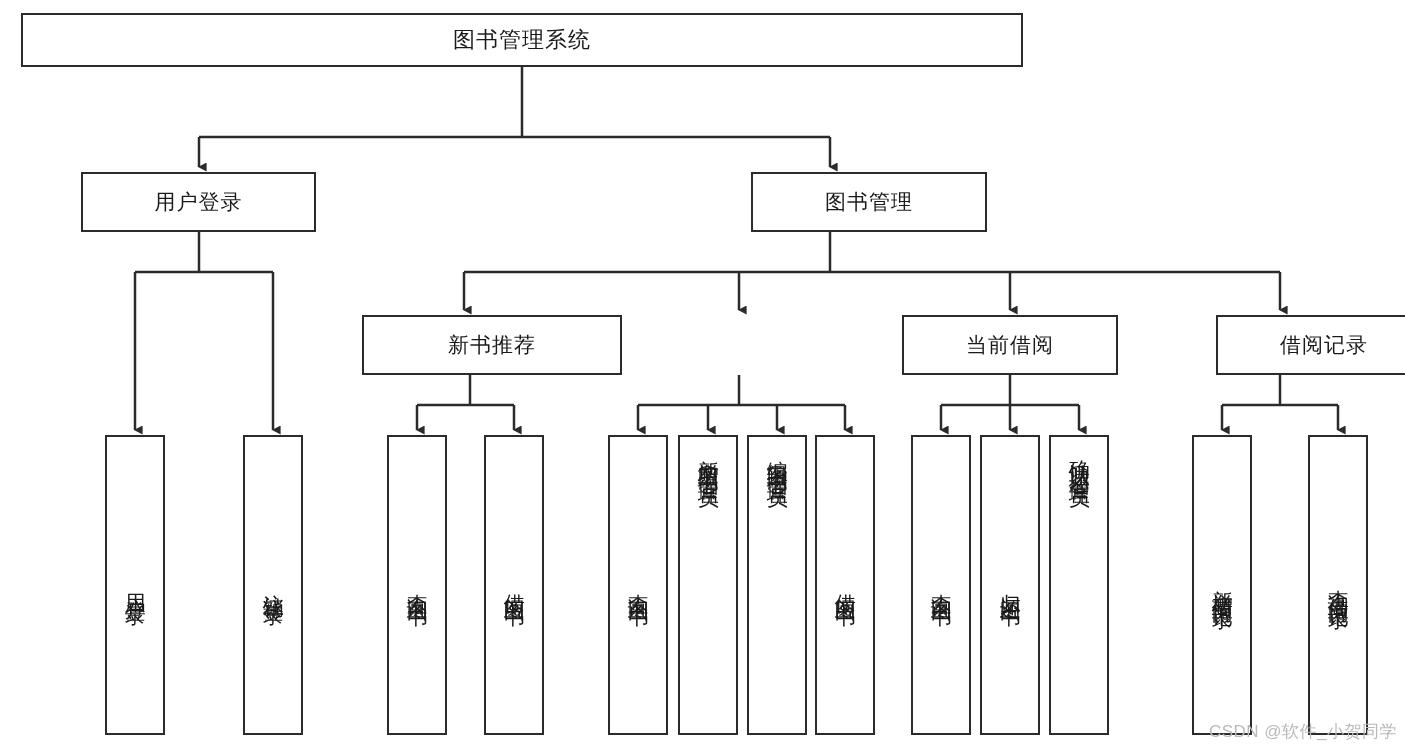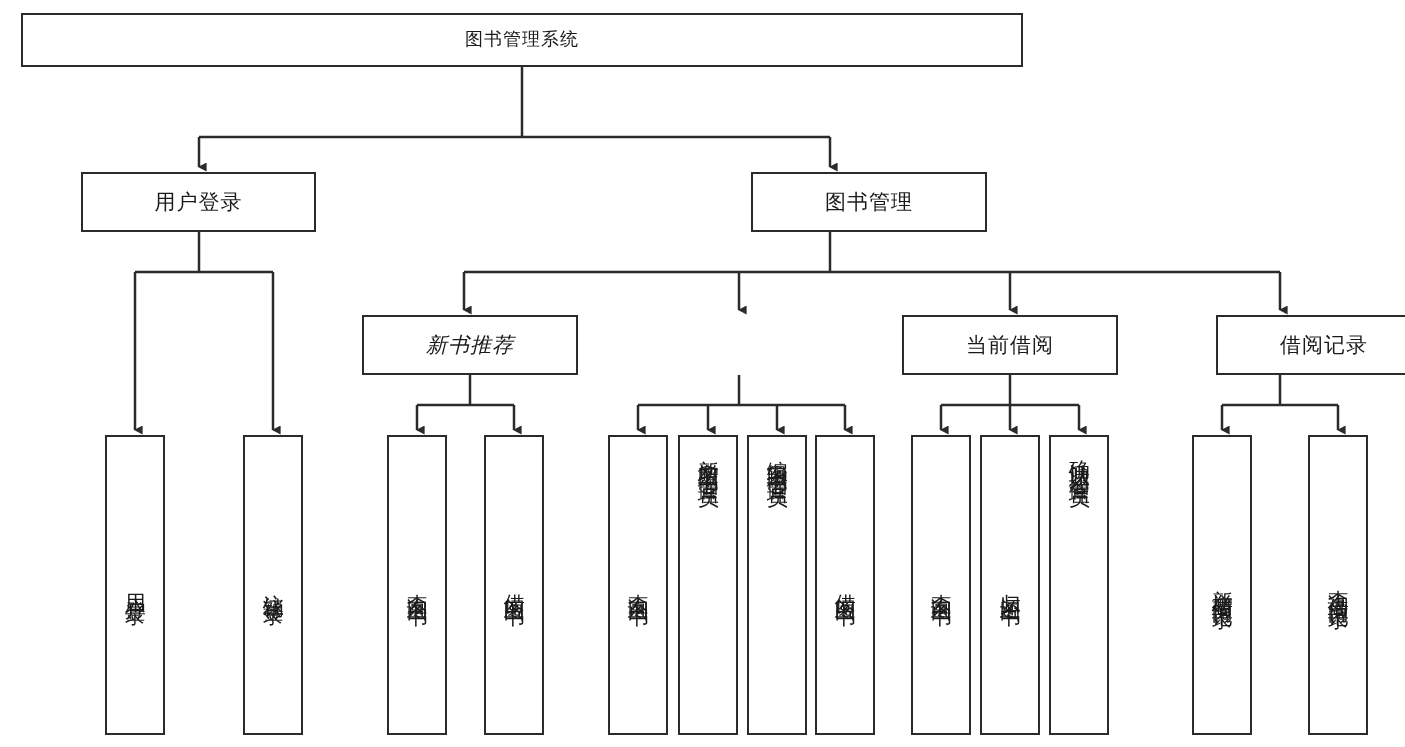--- a/index.html
+++ b/index.html
@@ -53,21 +53,21 @@
     text-orientation: upright;
     font-size: 21px;
     letter-spacing: 4px;
     line-height: 1.25;
     white-space: nowrap;
   }
   .node.vertical.centered {
     align-items: center;
     padding-top: 0;
   }
-  #root-node .node-label { font-size: 18px; }
+  #root-node .node-label { font-size: 22px; }
   #watermark {
     position: absolute;
     right: 8px;
     bottom: 4px;
     font-size: 17px;
     color: #b9b9b9;
     letter-spacing: 0.5px;
     white-space: nowrap;
     user-select: none;
   }
@@ -131,21 +131,21 @@
     <span class="node-label">图书管理系统</span>
   </div>
 
   <div class="node horizontal" style="left:81px; top:172px; width:235px; height:60px;">
     <span class="node-label">用户登录</span>
   </div>
   <div class="node horizontal" style="left:711px; top:172px; width:236px; height:60px;margin-left:40px;">
     <span class="node-label">图书管理</span>
   </div>
 
-  <div class="node horizontal" style="left:362px; top:315px; width:216px; height:60px;font-style:italic;">
+  <div class="node horizontal" style="left:362px; top:315px; width:260px; height:60px;">
     <span class="node-label">新书推荐</span>
   </div>
   <div class="node horizontal" style="left:902px; top:315px; width:216px; height:60px;">
     <span class="node-label">当前借阅</span>
   </div>
   <div class="node horizontal" style="left:1172px; top:315px; width:216px; height:60px;margin-left:44px;">
     <span class="node-label">借阅记录</span>
   </div>
 
   <div class="node vertical centered" style="left:105px; top:435px; width:60px; height:300px;">
@@ -185,14 +185,15 @@
     <span class="node-label">确认归还（管理员）</span>
   </div>
 
   <div class="node vertical centered" style="left:1192px; top:435px; width:60px; height:300px;">
     <span class="node-label">新增借阅记录</span>
   </div>
   <div class="node vertical centered" style="left:1308px; top:435px; width:60px; height:300px;">
     <span class="node-label">查询借阅记录</span>
   </div>
 
+  <div id="watermark">CSDN @软件_小贺同学</div>
 
 </div>
 
 </body></html>

